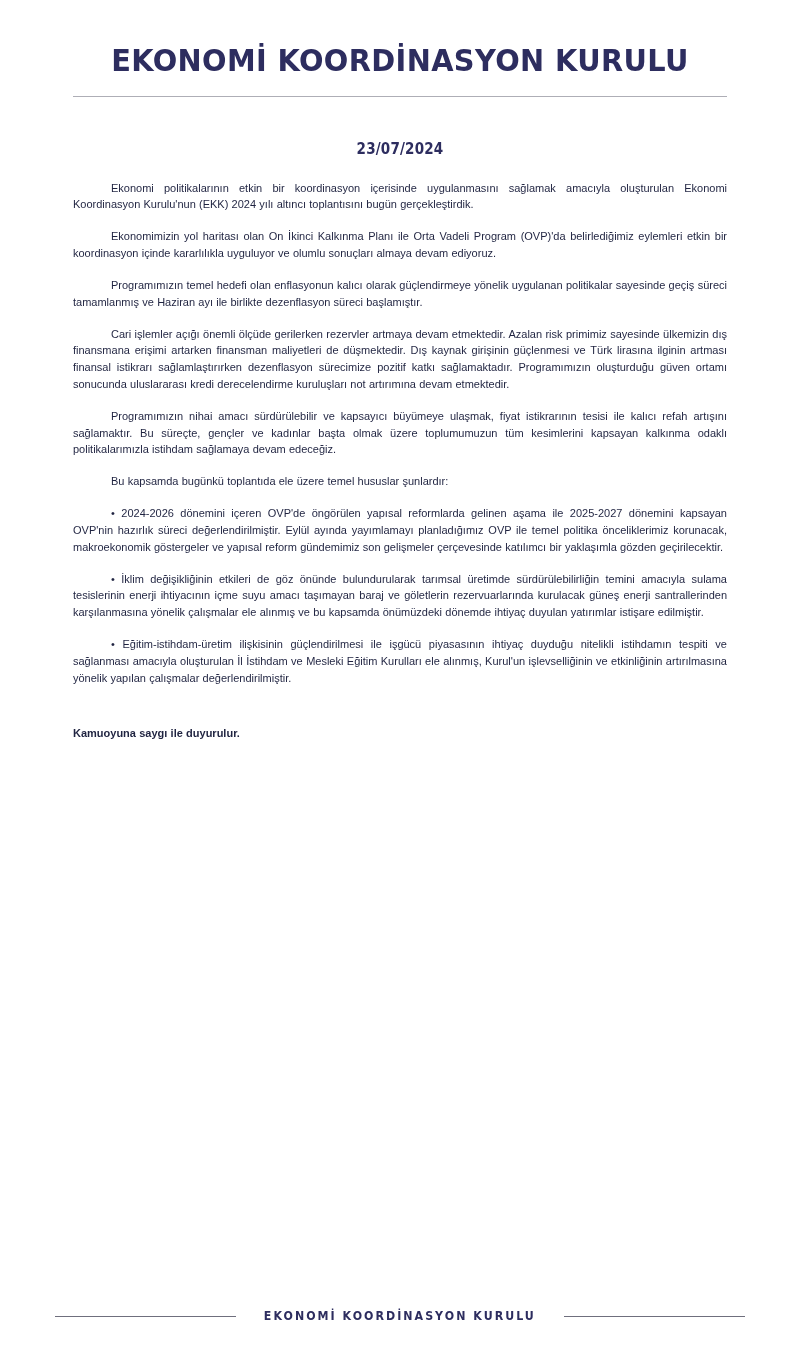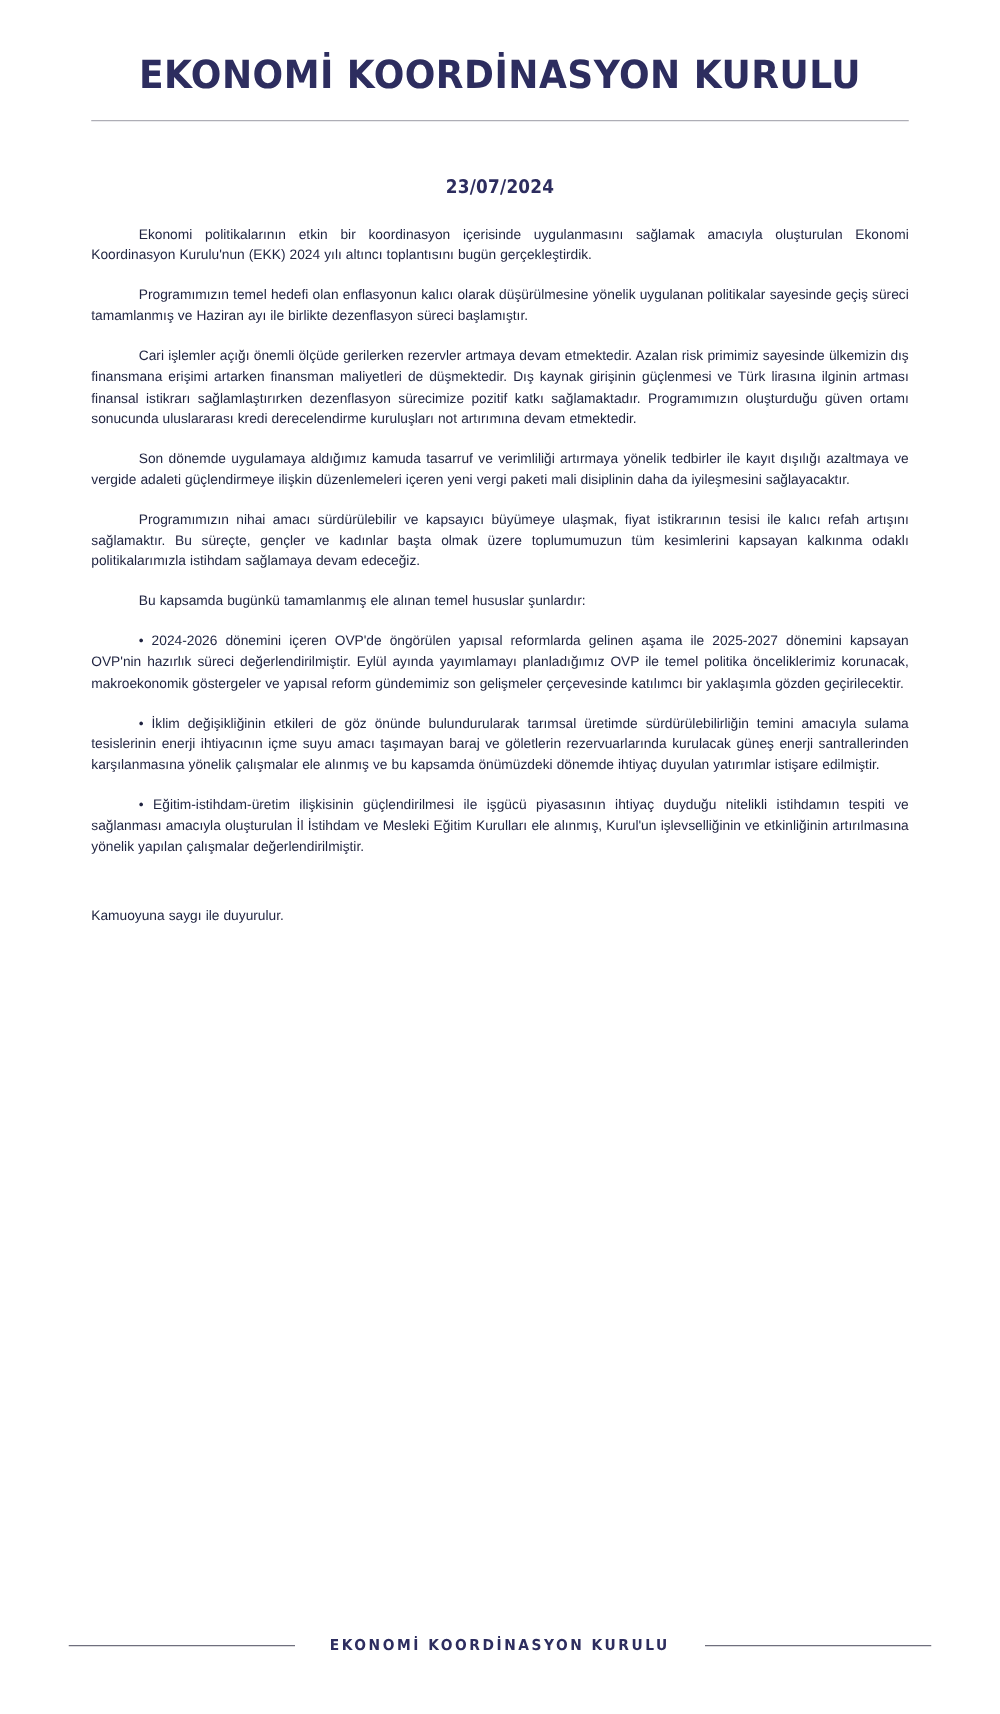--- a/index.html
+++ b/index.html
@@ -95,21 +95,21 @@
     text-indent: 38px;
   }
   .para.plain {
     text-indent: 38px;
   }
   .para.closing {
     text-indent: 0;
     margin-top: 38px;
     text-align: left;
   }
-  .para:last-child { margin-bottom: 14px; }
+  .para:last-child { margin-bottom: 14px; font-weight: bold; }
 
   
   .footer {
     height: 92px;
     display: flex;
     align-items: center;
     justify-content: center;
     gap: 16px;
     padding: 0 55px 18px 55px;
     box-sizing: border-box;
@@ -139,25 +139,25 @@
     <div class="masthead-title">EKONOMİ KOORDİNASYON KURULU</div>
     <div class="masthead-rule"></div>
   </header>
 
   <section class="doc-title-block">
     <div class="doc-date">23/07/2024</div>
   </section>
 
   <main class="body-copy">
     <p class="para plain">Ekonomi politikalarının etkin bir koordinasyon içerisinde uygulanmasını sağlamak amacıyla oluşturulan Ekonomi Koordinasyon Kurulu'nun (EKK) 2024 yılı altıncı toplantısını bugün gerçekleştirdik.</p>
-    <p class="para plain">Programımızın temel hedefi olan enflasyonun kalıcı olarak düşürülmesine yönelik uygulanan politikalar sayesinde geçiş süreci tamamlanmış ve Haziran ayı ile birlikte dezenflasyon süreci başlamıştır.</p>
+    <p class="para plain">Ekonomimizin yol haritası olan On İkinci Kalkınma Planı ile Orta Vadeli Program (OVP)'da belirlediğimiz eylemleri etkin bir koordinasyon içinde kararlılıkla uyguluyor ve olumlu sonuçları almaya devam ediyoruz.</p>
+    <p class="para plain">Programımızın temel hedefi olan enflasyonun kalıcı olarak güçlendirmeye yönelik uygulanan politikalar sayesinde geçiş süreci tamamlanmış ve Haziran ayı ile birlikte dezenflasyon süreci başlamıştır.</p>
     <p class="para plain">Cari işlemler açığı önemli ölçüde gerilerken rezervler artmaya devam etmektedir. Azalan risk primimiz sayesinde ülkemizin dış finansmana erişimi artarken finansman maliyetleri de düşmektedir. Dış kaynak girişinin güçlenmesi ve Türk lirasına ilginin artması finansal istikrarı sağlamlaştırırken dezenflasyon sürecimize pozitif katkı sağlamaktadır. Programımızın oluşturduğu güven ortamı sonucunda uluslararası kredi derecelendirme kuruluşları not artırımına devam etmektedir.</p>
-    <p class="para plain">Son dönemde uygulamaya aldığımız kamuda tasarruf ve verimliliği artırmaya yönelik tedbirler ile kayıt dışılığı azaltmaya ve vergide adaleti güçlendirmeye ilişkin düzenlemeleri içeren yeni vergi paketi mali disiplinin daha da iyileşmesini sağlayacaktır.</p>
     <p class="para plain">Programımızın nihai amacı sürdürülebilir ve kapsayıcı büyümeye ulaşmak, fiyat istikrarının tesisi ile kalıcı refah artışını sağlamaktır. Bu süreçte, gençler ve kadınlar başta olmak üzere toplumumuzun tüm kesimlerini kapsayan kalkınma odaklı politikalarımızla istihdam sağlamaya devam edeceğiz.</p>
-    <p class="para plain">Bu kapsamda bugünkü tamamlanmış ele alınan temel hususlar şunlardır:</p>
+    <p class="para plain">Bu kapsamda bugünkü toplantıda ele üzere temel hususlar şunlardır:</p>
 
     <p class="para bullet">• 2024-2026 dönemini içeren OVP'de öngörülen yapısal reformlarda gelinen aşama ile 2025-2027 dönemini kapsayan OVP'nin hazırlık süreci değerlendirilmiştir. Eylül ayında yayımlamayı planladığımız OVP ile temel politika önceliklerimiz korunacak, makroekonomik göstergeler ve yapısal reform gündemimiz son gelişmeler çerçevesinde katılımcı bir yaklaşımla gözden geçirilecektir.</p>
     <p class="para bullet">• İklim değişikliğinin etkileri de göz önünde bulundurularak tarımsal üretimde sürdürülebilirliğin temini amacıyla sulama tesislerinin enerji ihtiyacının içme suyu amacı taşımayan baraj ve göletlerin rezervuarlarında kurulacak güneş enerji santrallerinden karşılanmasına yönelik çalışmalar ele alınmış ve bu kapsamda önümüzdeki dönemde ihtiyaç duyulan yatırımlar istişare edilmiştir.</p>
     <p class="para bullet">• Eğitim-istihdam-üretim ilişkisinin güçlendirilmesi ile işgücü piyasasının ihtiyaç duyduğu nitelikli istihdamın tespiti ve sağlanması amacıyla oluşturulan İl İstihdam ve Mesleki Eğitim Kurulları ele alınmış, Kurul'un işlevselliğinin ve etkinliğinin artırılmasına yönelik yapılan çalışmalar değerlendirilmiştir.</p>
 
     <p class="para closing">Kamuoyuna saygı ile duyurulur.</p>
   </main>
 
   <footer class="footer">
     <div class="footer-rule"></div>

